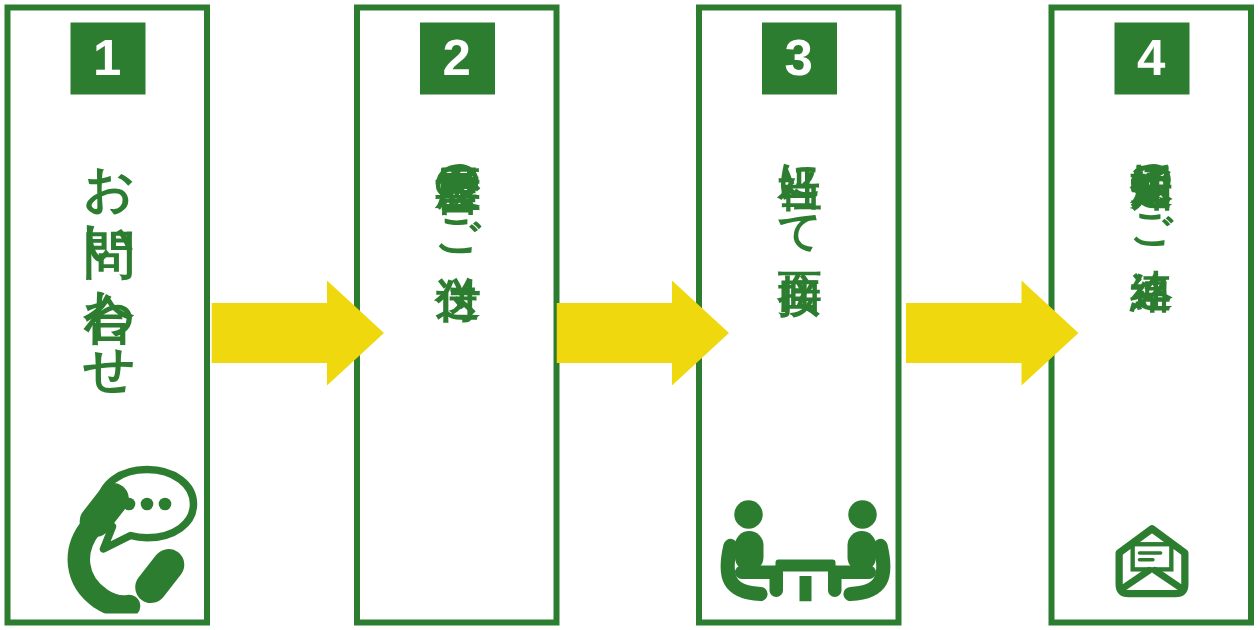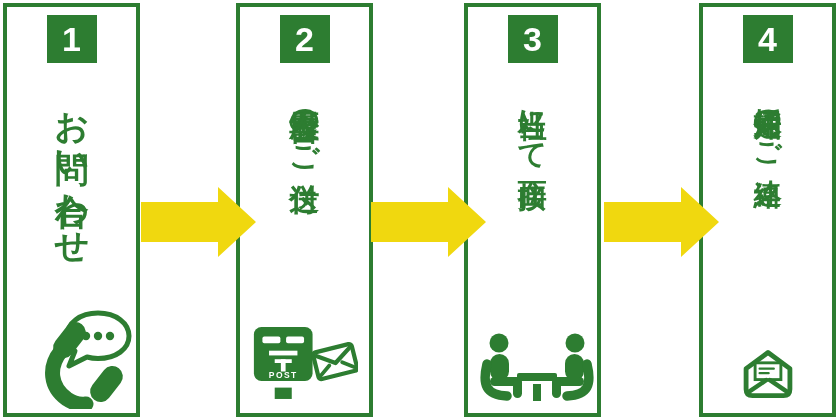--- a/index.html
+++ b/index.html
@@ -54,37 +54,20 @@
         <path d="M25,44 C12,60 14,80 31,92 C37,96 44,98 50,97" fill="none" stroke="#2d7d31" stroke-width="15" stroke-linecap="round"></path>
         <rect x="23" y="13" width="21" height="40" rx="10.5" fill="#2d7d31" transform="rotate(38 33.5 33)"></rect>
         <rect x="60" y="57" width="21" height="40" rx="10.5" fill="#2d7d31" transform="rotate(38 70.5 77)"></rect>
       </svg>
     </div>
   </section>
 
   <section class="step step2">
     <div class="badge">2</div>
     <h2 class="title">履歴書のご送付</h2>
-    <div class="icon">
-      <svg width="106" height="76" viewBox="0 0 112 80">
-        <rect x="2" y="2" width="62" height="57" rx="8" fill="#2d7d31"></rect>
-        <rect x="11" y="12" width="19" height="7" rx="2" fill="#ffffff"></rect>
-        <rect x="36" y="12" width="19" height="7" rx="2" fill="#ffffff"></rect>
-        <rect x="18" y="27" width="30" height="5" fill="#ffffff"></rect>
-        <rect x="24" y="36" width="18" height="4" fill="#ffffff"></rect>
-        <rect x="30.5" y="36" width="5" height="13" fill="#ffffff"></rect>
-        <text x="33" y="56" font-size="9" letter-spacing="1.5" fill="#ffffff" text-anchor="middle" class="post-text">POST</text>
-        <rect x="24" y="66" width="18" height="12" fill="#2d7d31"></rect>
-        <g transform="translate(67,24) rotate(-14 21 15)">
-          <rect x="0" y="0" width="42" height="29" rx="3" fill="#ffffff" stroke="#2d7d31" stroke-width="4.5"></rect>
-          <path d="M3,4 L21,16 L39,4" fill="none" stroke="#2d7d31" stroke-width="4.5" stroke-linecap="round" stroke-linejoin="round"></path>
-          <path d="M3,25 L14,17 M39,25 L28,17" fill="none" stroke="#2d7d31" stroke-width="4" stroke-linecap="round"></path>
-        </g>
-      </svg>
-    </div>
   </section>
 
   <section class="step step3">
     <div class="badge">3</div>
     <h2 class="title">当社にて面接</h2>
     <div class="icon">
       <svg width="114" height="68" viewBox="0 0 114 68">
         <g fill="#2d7d31">
           <circle cx="19" cy="10" r="9.5"></circle>
           <rect x="10" y="21" width="19" height="27" rx="9.5"></rect>

